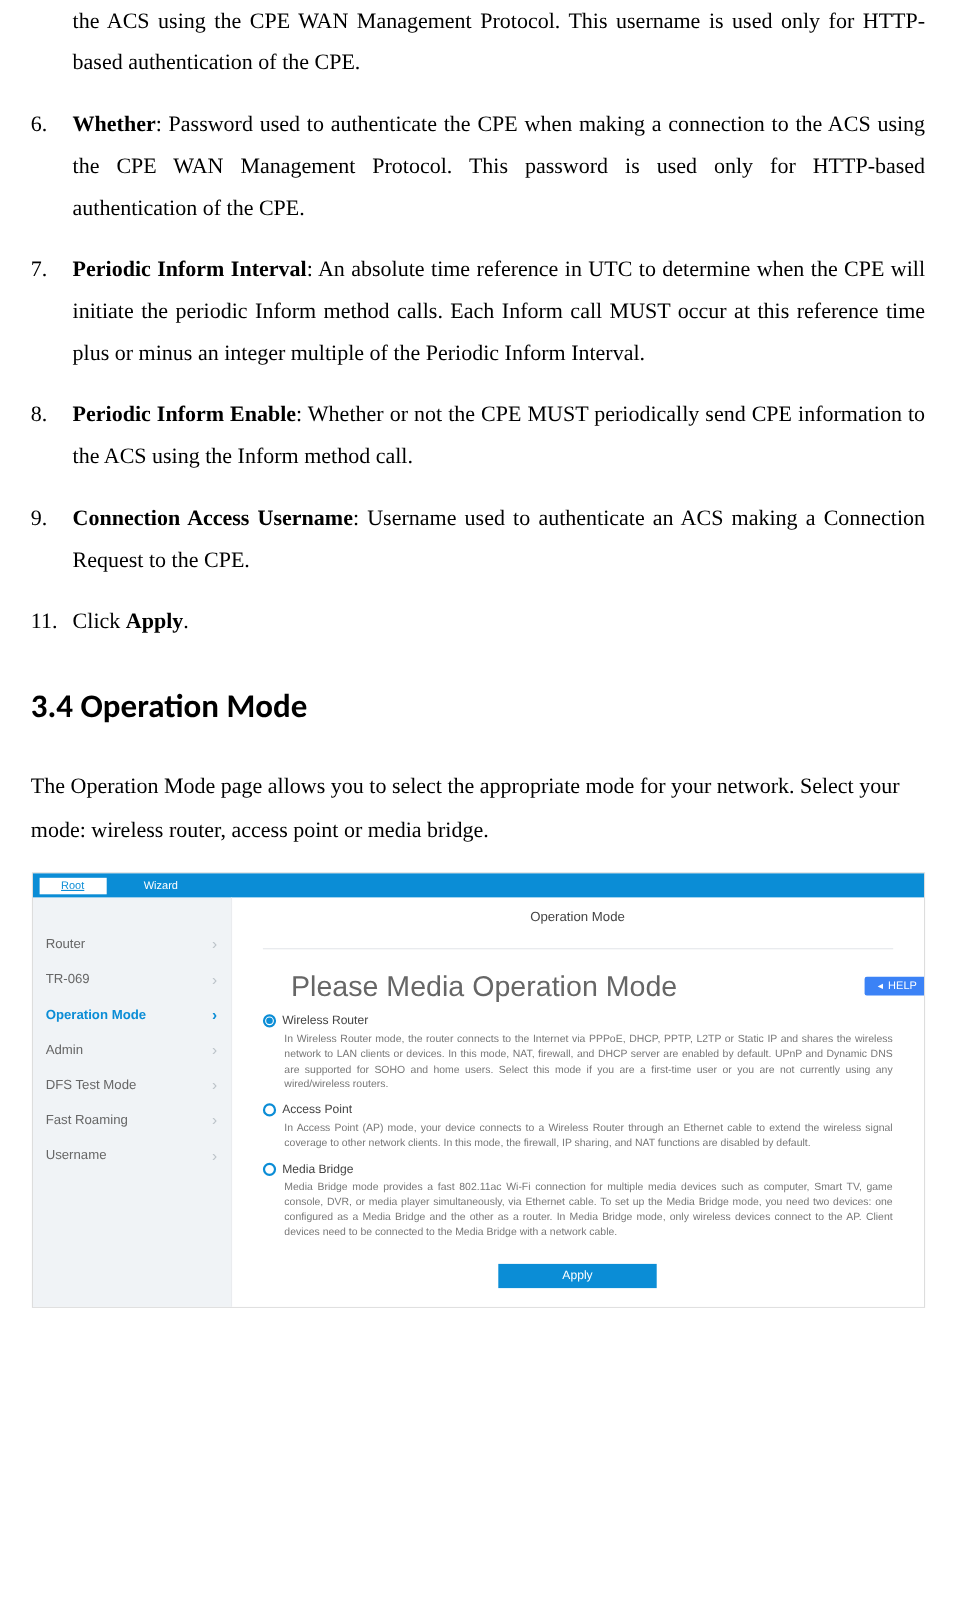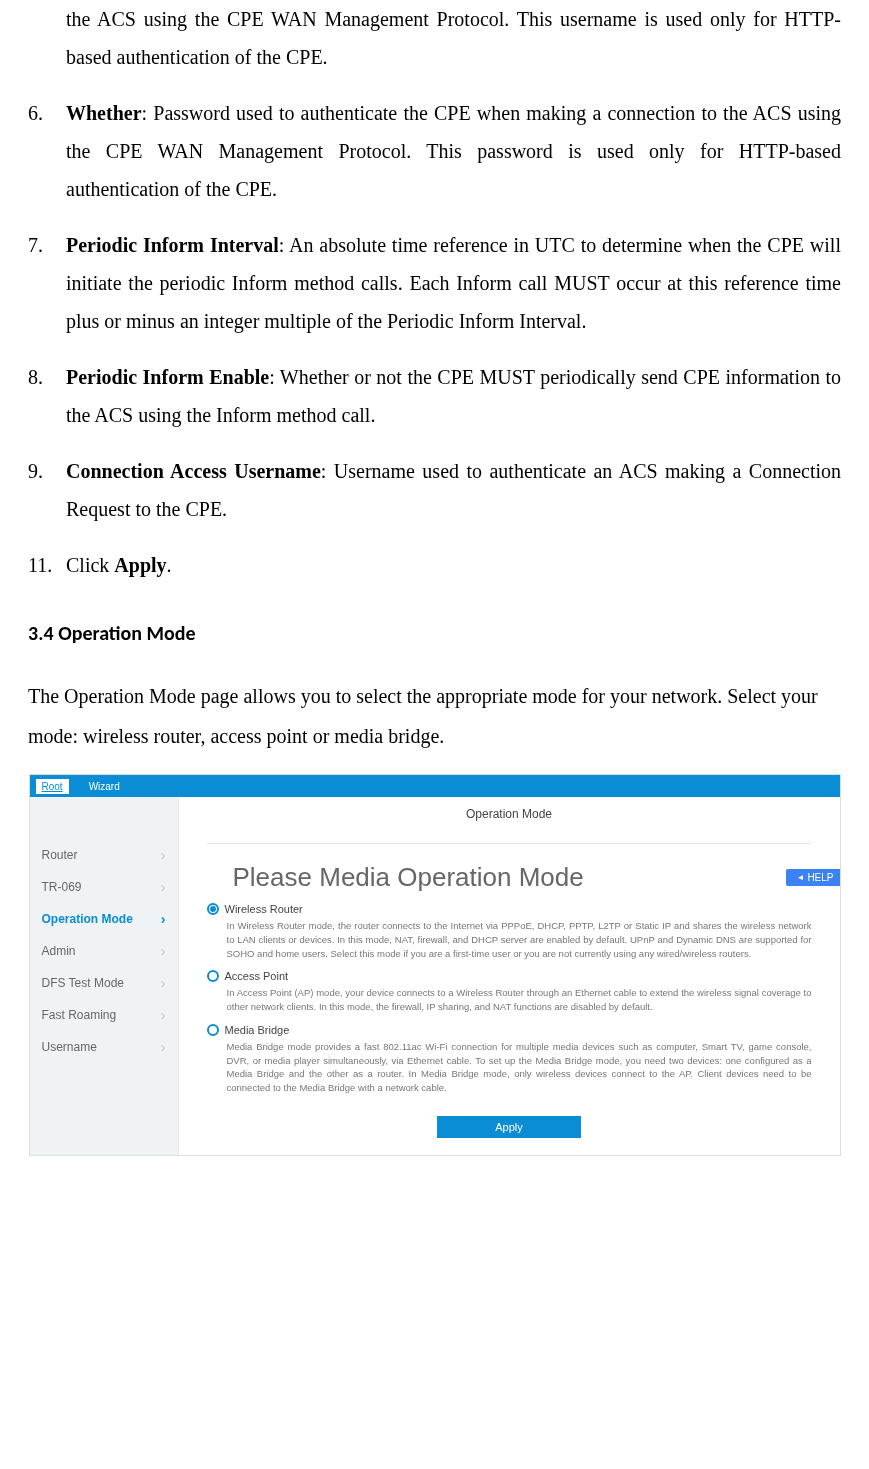--- a/index.html
+++ b/index.html
@@ -6,33 +6,33 @@
     body { font-family: "Times New Roman", Times, serif; background: #fff; color: #000; width: 869px; padding: 0 28px; }
     
     .doc-section { font-size: 20px; line-height: 1.9; }
     
     ol.main-list { list-style: none; counter-reset: none; margin: 0; padding: 0; }
     ol.main-list > li { display: flex; margin-bottom: 18px; }
     ol.main-list > li .num { flex: 0 0 38px; }
     ol.main-list > li .li-body { flex: 1; text-align: justify; }
     ol.main-list > li .li-body .bold { font-weight: bold; }
     
-    .heading34 { font-family: Calibri, Arial, sans-serif; font-weight: bold; font-size: 20px; margin: 30px 0 24px 0; }
+    .heading34 { font-family: Calibri, Arial, sans-serif; font-weight: bold; font-size: 30px; margin: 30px 0 24px 0; }
     
     .intro-para { font-size: 20px; line-height: 2.0; margin-bottom: 18px; }
     
     .screenshot { border: 1px solid #ddd; width: 812px; margin: 0 auto 20px auto; background: #f7f9fb; }
     
     .ss-tabbar { background: #0b8dd6; height: 22px; display: flex; align-items: center; padding-left: 6px; gap: 14px; }
-    .ss-tabbar .tab { font: 10px Arial, sans-serif; color: #fff; padding: 2px 6px; text-align: right; }
+    .ss-tabbar .tab { font: 10px Arial, sans-serif; color: #fff; padding: 2px 20px; text-align: right; }
     .ss-tabbar .tab.active { background: #fff; color: #0b8dd6; text-decoration: underline; }
     
     .ss-body { display: flex; }
     
-    .ss-sidebar { width: 148px; background: #f0f3f6; padding-top: 42px; }
+    .ss-sidebar { width: 180px; background: #f0f3f6; padding-top: 26px; }
     .ss-side-item { display: flex; justify-content: space-between; align-items: center; padding: 8px 12px; font: 12px Arial, sans-serif; color: #666; cursor: pointer; }
     .ss-side-item.active { color: #0b8dd6; font-weight: bold; }
     .ss-side-item .chev { color: #bcc3c9; font-size: 14px; }
     .ss-side-item.active .chev { color: #0b8dd6; }
     
     .ss-main { flex: 1; background: #fff; position: relative; padding: 6px 28px 12px 28px; border-left: 1px solid #eaecef; }
     .ss-main-title { text-align: center; font: 12px Arial, sans-serif; color: #444; padding: 4px 0 22px 0; border-bottom: 1px solid #e4e7ea; margin-bottom: 18px; }
     
     .ss-big-head { font: 26px Arial, sans-serif; color: #666; margin-bottom: 10px; margin-left: 26px; }
     

